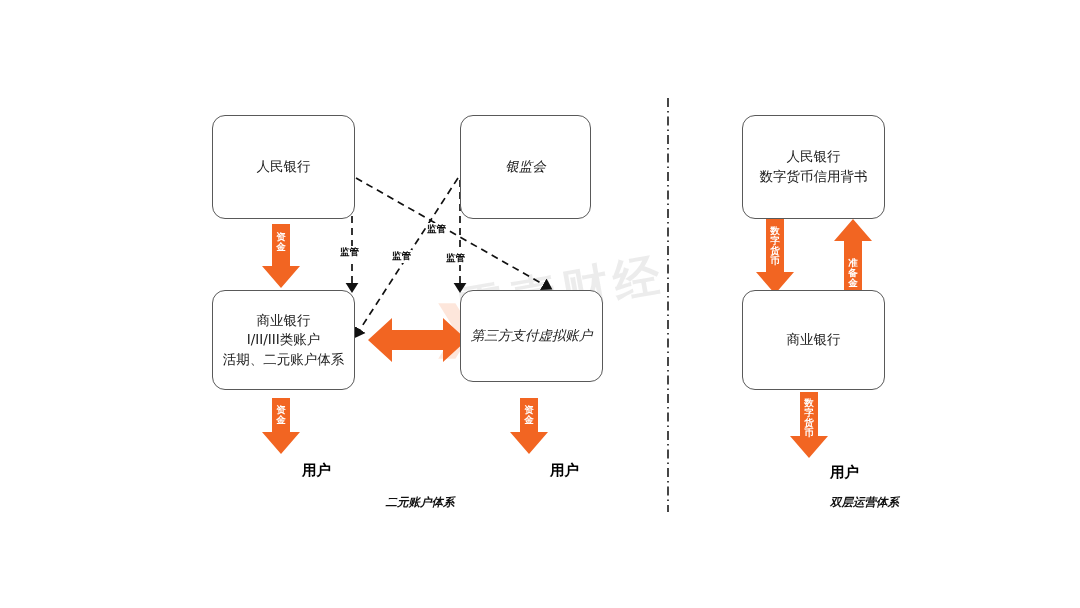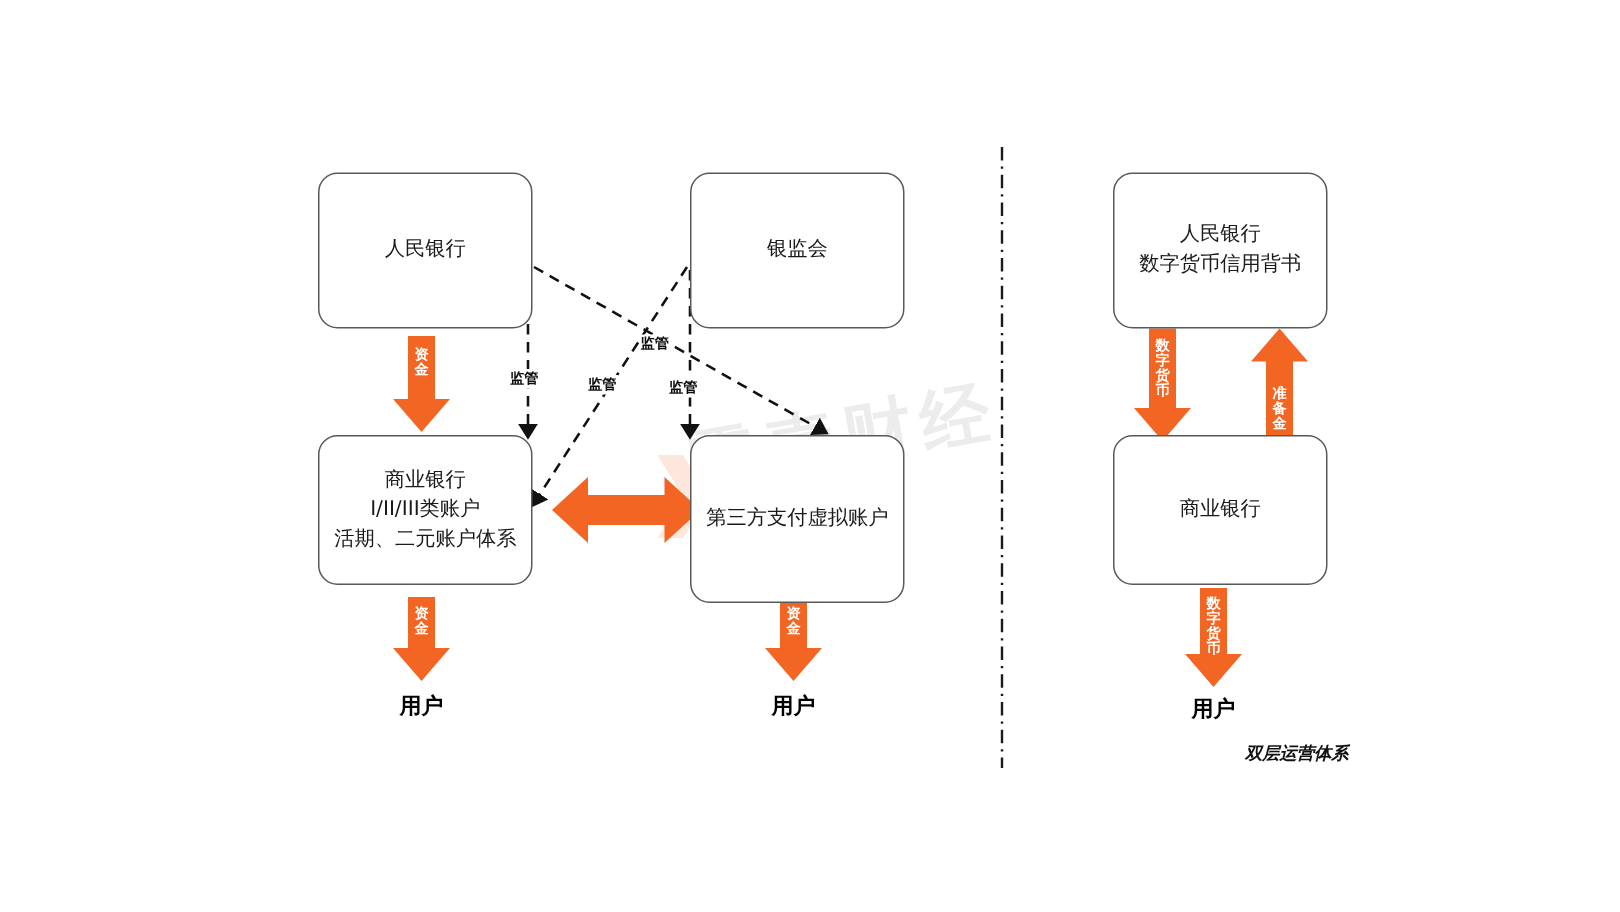--- a/index.html
+++ b/index.html
@@ -61,21 +61,21 @@
   }
   .node .lines div{white-space:nowrap;}
 
   
   .user-label{
     position:absolute;
     font-size:14.5px;
     font-weight:700;
     color:#000;
     font-family:"DejaVu Sans","Liberation Sans",sans-serif;
-    text-align:center;
+    text-align:right;
     white-space:nowrap;
     z-index:5;
   }
 
   
   .caption{
     position:absolute;
     font-size:11.5px;
     font-weight:700;
     font-style:italic;
@@ -186,35 +186,35 @@
   <svg class="layer" viewBox="0 0 1080 608">
     <line x1="668" y1="98" x2="668" y2="512" stroke="#1a1a1a" stroke-width="1.6" stroke-dasharray="9,4,1.5,4"></line>
   </svg>
 
   <div class="node" style="left:212px;top:115px;width:143px;height:104px;">
     <div class="lines">
       <div>人民银行</div>
     </div>
   </div>
 
-  <div class="node" style="left:460px;top:115px;width:143px;height:104px;">
+  <div class="node" style="left:460px;top:115px;width:131px;height:104px;font-style:italic;">
     <div class="lines">
       <div>银监会</div>
     </div>
   </div>
 
   <div class="node" style="left:212px;top:290px;width:143px;height:100px;">
     <div class="lines">
       <div>商业银行</div>
       <div>I/II/III类账户</div>
       <div>活期、二元账户体系</div>
     </div>
   </div>
 
-  <div class="node" style="left:460px;top:290px;width:143px;height:112px;">
+  <div class="node" style="left:460px;top:290px;width:143px;height:92px;font-style:italic;">
     <div class="lines">
       <div>第三方支付虚拟账户</div>
     </div>
   </div>
 
   <div class="user-label" style="left:231px;top:461px;width:100px;">用户</div>
 
   <div class="user-label" style="left:479px;top:461px;width:100px;">用户</div>
 
   <div class="sup-label" style="left:339px;top:246px;">监管</div>
@@ -244,16 +244,17 @@
   </div>
 
   <div class="user-label" style="left:759px;top:463px;width:100px;">用户</div>
 
   <div class="arrow-text vert" style="left:768px;top:226px;">数字货币</div>
 
   <div class="arrow-text vert" style="left:846px;top:246px;margin-top:12px;">准备金</div>
 
   <div class="arrow-text vert" style="left:802px;top:398px;">数字货币</div>
 
+  <div class="caption" style="left:330px;top:495px;width:180px;">二元账户体系</div>
 
   <div class="caption" style="left:719px;top:495px;width:180px;text-align:right;">双层运营体系</div>
 
 </div>
 
 </body></html>

